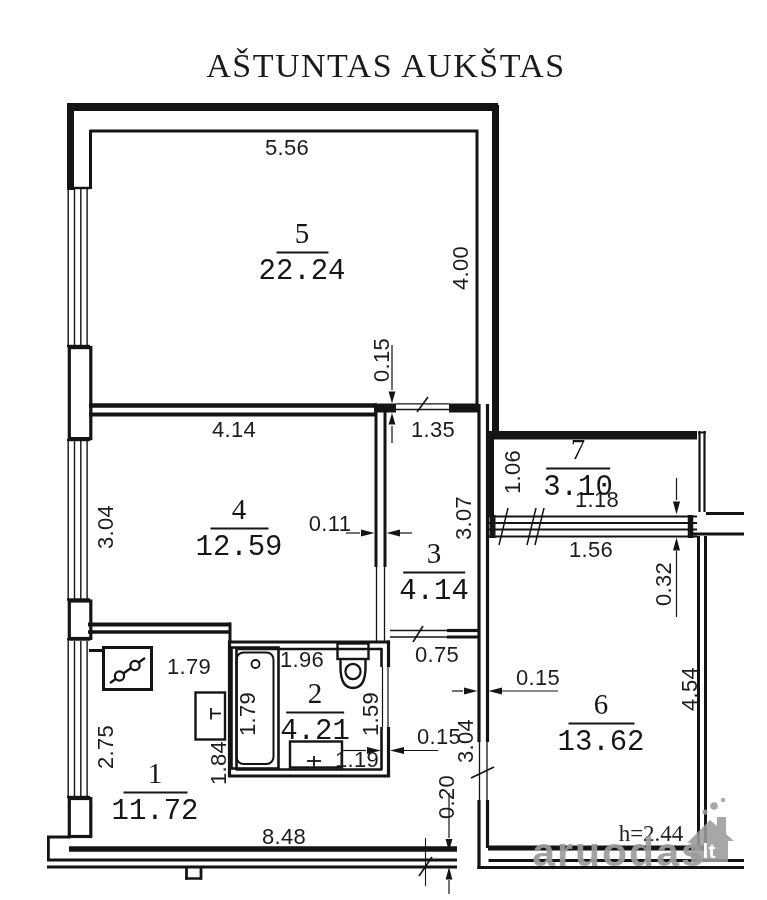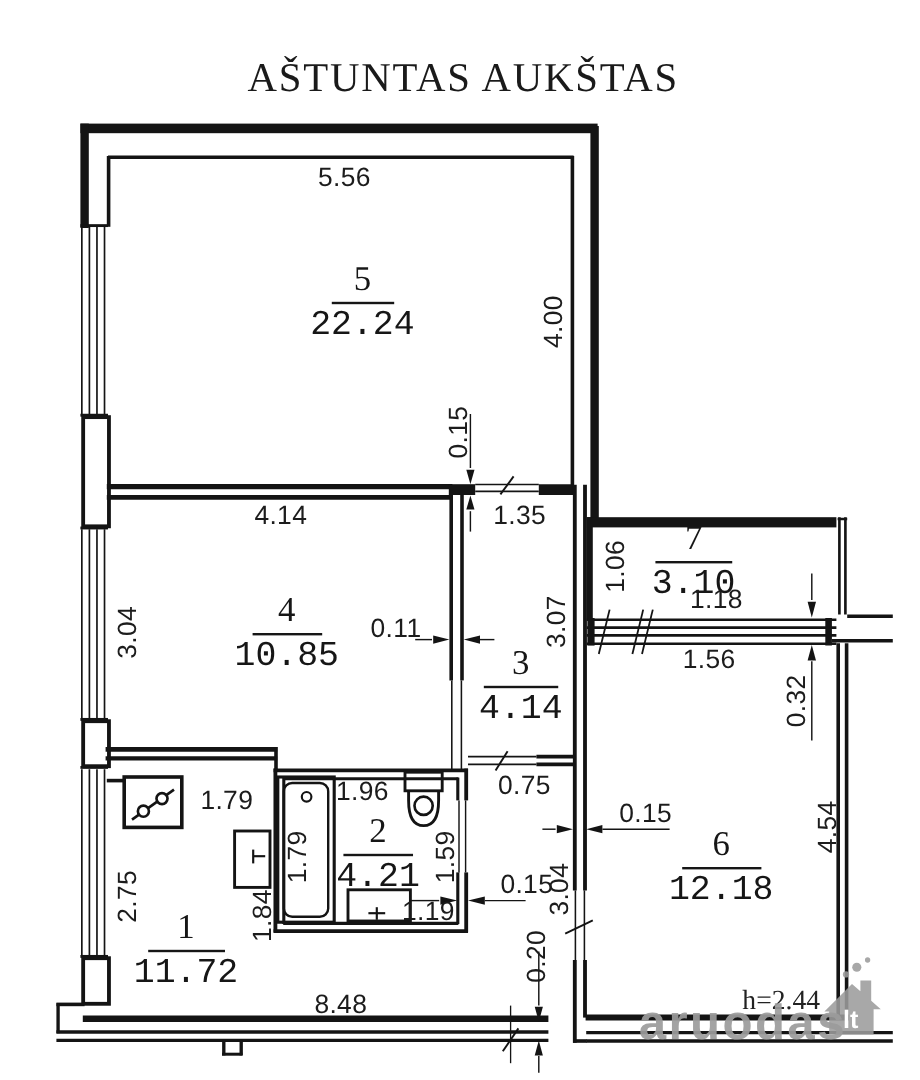--- a/index.html
+++ b/index.html
@@ -235,41 +235,41 @@
 </svg>
 
 <div class="lbl title" style="left:386px;top:66px">AŠTUNTAS AUKŠTAS</div>
 
 <div class="room" style="left:302px;top:252px">
   <span class="num" style="min-width:40px">5</span>
   <span class="area">22.24</span>
 </div>
 <div class="room" style="left:239px;top:528px">
   <span class="num" style="min-width:46px">4</span>
-  <span class="area">10.85</span>
+  <span class="area">12.59</span>
 </div>
 <div class="room" style="left:434px;top:572px">
   <span class="num" style="min-width:50px">3</span>
   <span class="area">4.14</span>
 </div>
 <div class="room" style="left:315px;top:712px">
   <span class="num" style="min-width:46px">2</span>
   <span class="area">4.21</span>
 </div>
 <div class="room" style="left:155px;top:792px">
   <span class="num" style="min-width:52px">1</span>
   <span class="area">11.72</span>
 </div>
 <div class="room" style="left:578px;top:468px">
   <span class="num" style="min-width:52px">7</span>
   <span class="area">3.10</span>
 </div>
 <div class="room" style="left:601px;top:723px">
   <span class="num" style="min-width:54px">6</span>
-  <span class="area">12.18</span>
+  <span class="area">13.62</span>
 </div>
 
 <div class="lbl d" style="left:287px;top:148px">5.56</div>
 <div class="lbl d v" style="left:461px;top:268px">4.00</div>
 <div class="lbl d v" style="left:382px;top:360px">0.15</div>
 <div class="lbl d" style="left:433px;top:430px">1.35</div>
 <div class="lbl d" style="left:234px;top:430px">4.14</div>
 <div class="lbl d v" style="left:106px;top:527px">3.04</div>
 <div class="lbl d" style="left:330px;top:524px">0.11</div>
 <div class="lbl d v" style="left:464px;top:518px">3.07</div>

